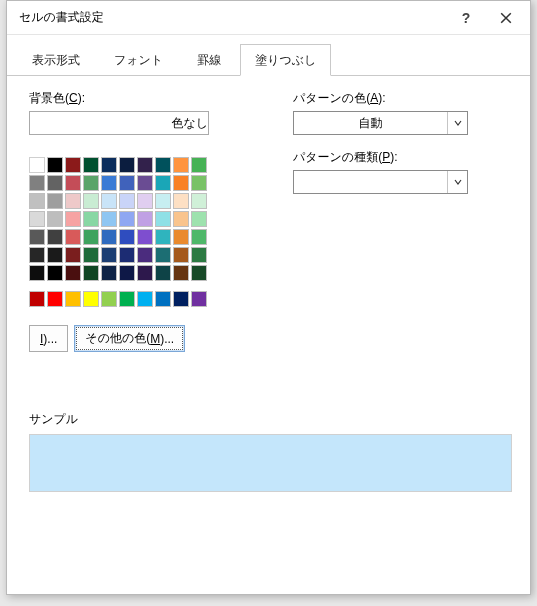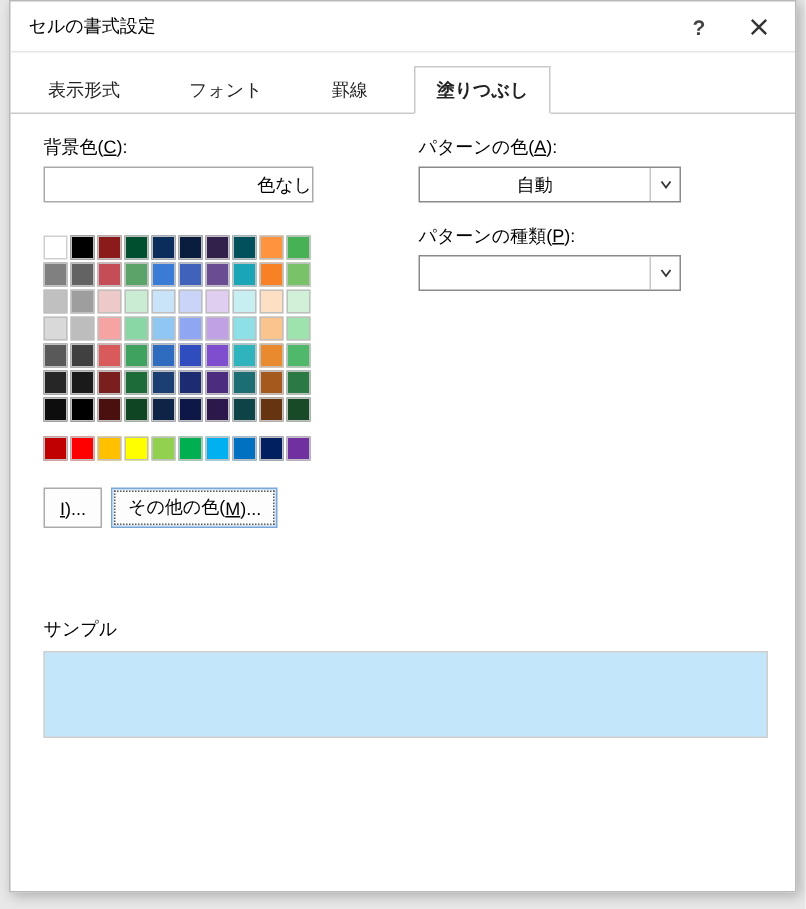--- a/index.html
+++ b/index.html
@@ -36,43 +36,42 @@
     display: flex; align-items: center; justify-content: center;
     color: #333;
   }
   .titlebar svg { width: 12px; height: 12px; }
   .help-glyph { font-size: 14px; font-weight: bold; color:#444; }
 
   .tabbar {
     display: flex;
     padding: 8px 10px 0 10px;
     border-bottom: 1px solid #c9c9c9;
-    gap: 16px;
+    gap: 4px;
   }
   .tab {
     padding: 7px 14px 6px 14px;
     border: 1px solid transparent;
     border-bottom: none;
     position: relative;
     top: 1px;
     color: #222;
     cursor: default;
   }
   .tab.active {
     border-color: #c9c9c9;
     background: #ffffff;
     border-bottom: 1px solid #ffffff;
-    font-weight: bold;
   }
 
   .content {
     flex: 1;
     padding: 14px 27px 10px 22px;
     display: flex;
-    gap: 20px;
+    gap: 34px;
   }
   .left { width: 230px; }
   .right { flex: 1; }
 
   .field-label { margin-bottom: 4px; }
   .underline { text-decoration: underline; }
 
   .nocolor-btn {
     width: 180px;
     height: 24px;

